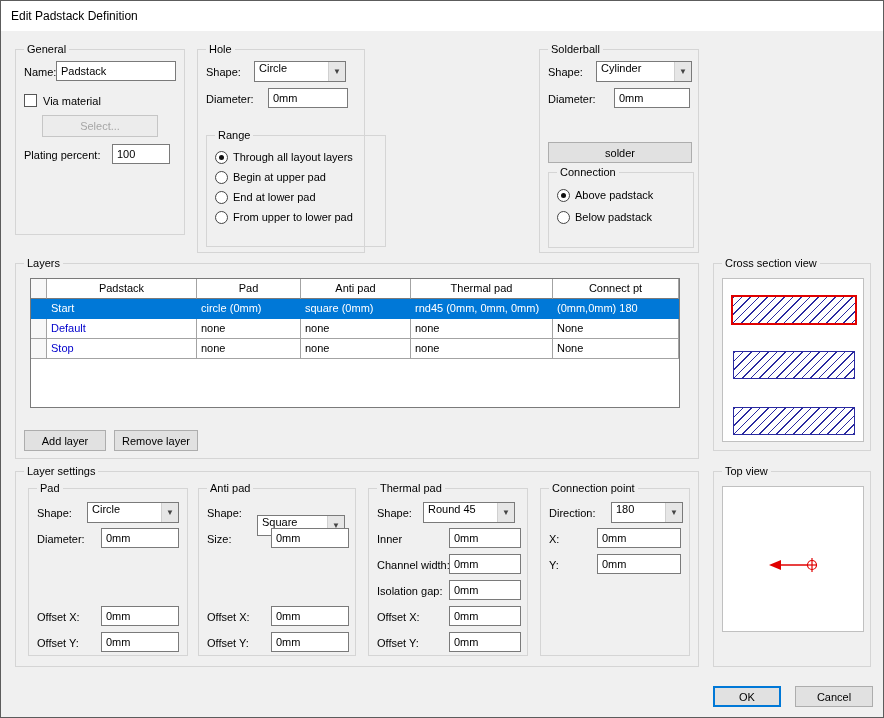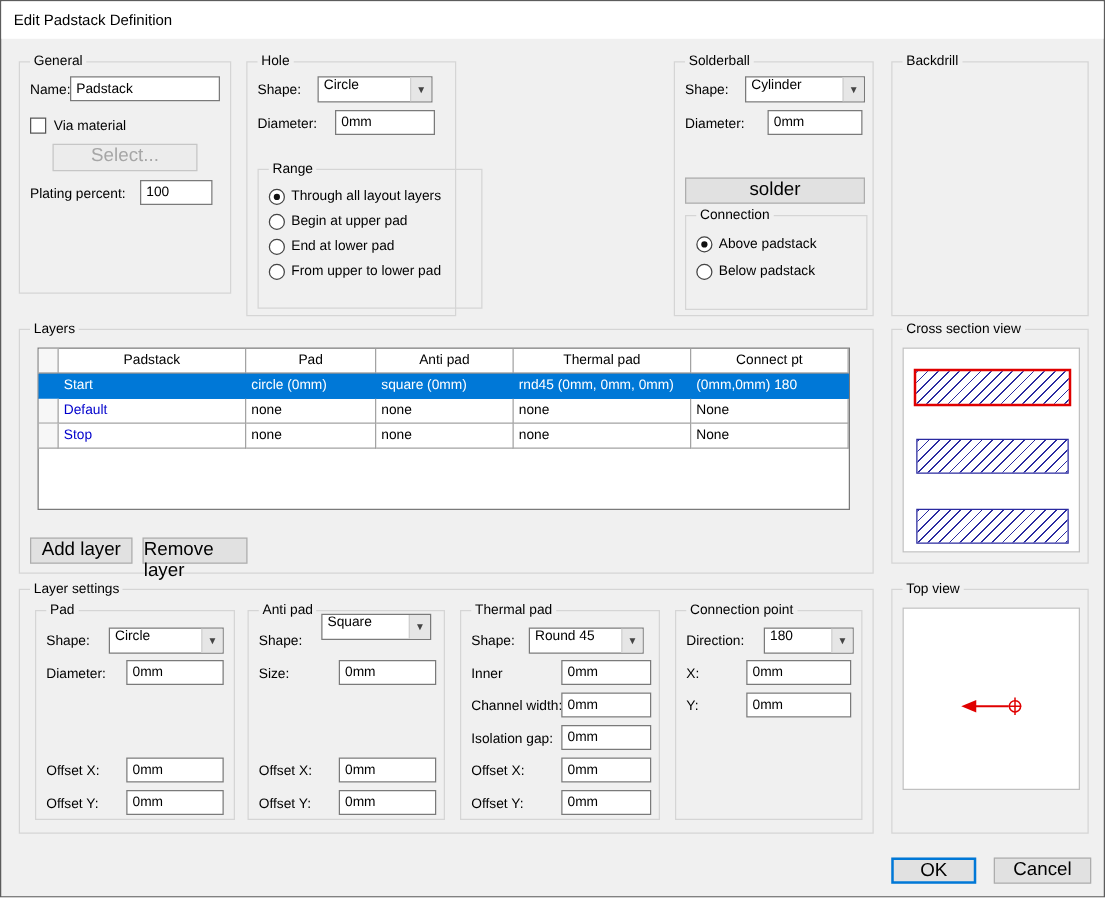--- a/index.html
+++ b/index.html
@@ -11,21 +11,21 @@
   .group{position:absolute;border:1px solid #d5d5d5}
   .legend{position:absolute;top:-8px;left:8px;background:#f0f0f0;padding:0 3px;line-height:15px;white-space:nowrap}
   .lbl{position:absolute;white-space:nowrap;line-height:14px}
   .txt{position:absolute;height:20px;border:1px solid #7a7a7a;background:#fff;
        font:11px "Liberation Sans",sans-serif;padding:0 4px;color:#000}
   .combo{position:absolute;height:21px;border:1px solid #7a7a7a;background:#fff;display:flex;align-items:flex-start}
   .combo-text{flex:1;padding-left:4px;white-space:nowrap;overflow:hidden}
   .combo-arrow{width:17px;align-self:stretch;display:flex;align-items:center;justify-content:center;
        background:#e6e6e6;border-left:1px solid #d0d0d0;font-size:8px;color:#444}
   .btn{position:absolute;height:21px;background:#e1e1e1;border:1px solid #adadad;
-       display:flex;align-items:flex-start;justify-content:center;font-size:15px;cursor:default}
+       display:flex;align-items:center;justify-content:center;font-size:11px;cursor:default}
   .btn-disabled{color:#a6a6a6;border-color:#c6c6c6;background:#ececec}
   .btn-default{border:2px solid #0078d7}
   .chk{position:absolute;width:13px;height:13px;border:1px solid #555;background:#fff}
   .radio-row{position:absolute;display:flex;align-items:center;gap:5px;height:14px}
   .radio{width:13px;height:13px;border:1px solid #444;border-radius:50%;background:#fff;position:relative;flex:0 0 13px}
   .radio-on::after{content:"";position:absolute;left:3px;top:3px;width:5px;height:5px;border-radius:50%;background:#111}
   .table{position:absolute;background:#fff;border:1px solid #7a7a7a}
   .trow{display:flex;height:20px;line-height:19px}
   .tcell{border-right:1px solid #a3a3a3;border-bottom:1px solid #a3a3a3;padding-left:4px;
        overflow:hidden;white-space:nowrap}
@@ -111,23 +111,20 @@
         <span class="radio radio-on"></span>
         <span>Above padstack</span>
       </div>
       <div class="radio-row" style="left:8px;top:37px">
         <span class="radio"></span>
         <span>Below padstack</span>
       </div>
     </div>
   </div>
 
-  <div class="group" style="left:712px;top:48px;width:158px;height:204px">
-    <span class="legend">Backdrill</span>
-  </div>
 
   <div class="group" style="left:14px;top:262px;width:684px;height:196px">
     <span class="legend">Layers</span>
 
     <div class="table" style="left:14px;top:14px;width:650px;height:130px">
       <div class="trow thead">
         <div class="tcell c0"></div>
         <div class="tcell c1">Padstack</div>
         <div class="tcell c2">Pad</div>
         <div class="tcell c3">Anti pad</div>
@@ -191,21 +188,21 @@
       <input class="txt" style="left: 72px; top: 39px; width: 78px;" value="0mm">
       <span class="lbl" style="left:8px;top:121px">Offset X:</span>
       <input class="txt" style="left: 72px; top: 117px; width: 78px;" value="0mm">
       <span class="lbl" style="left:8px;top:147px">Offset Y:</span>
       <input class="txt" style="left: 72px; top: 143px; width: 78px;" value="0mm">
     </div>
 
     <div class="group" style="left:182px;top:16px;width:158px;height:168px">
       <span class="legend">Anti pad</span>
       <span class="lbl" style="left:8px;top:17px">Shape:</span>
-      <div class="combo" style="left:58px;top:2px;width:88px">
+      <div class="combo" style="left:58px;top:26px;width:88px">
         <span class="combo-text">Square</span>
         <span class="combo-arrow">▼</span>
       </div>
       <span class="lbl" style="left:8px;top:43px">Size:</span>
       <input class="txt" style="left: 72px; top: 39px; width: 78px;" value="0mm">
       <span class="lbl" style="left:8px;top:121px">Offset X:</span>
       <input class="txt" style="left: 72px; top: 117px; width: 78px;" value="0mm">
       <span class="lbl" style="left:8px;top:147px">Offset Y:</span>
       <input class="txt" style="left: 72px; top: 143px; width: 78px;" value="0mm">
     </div>

